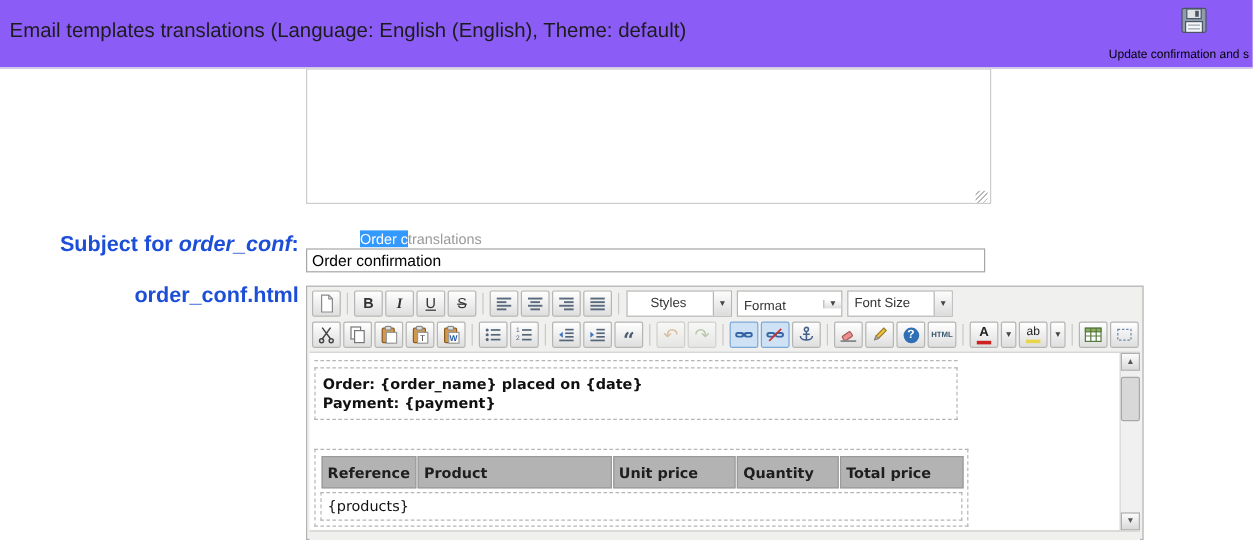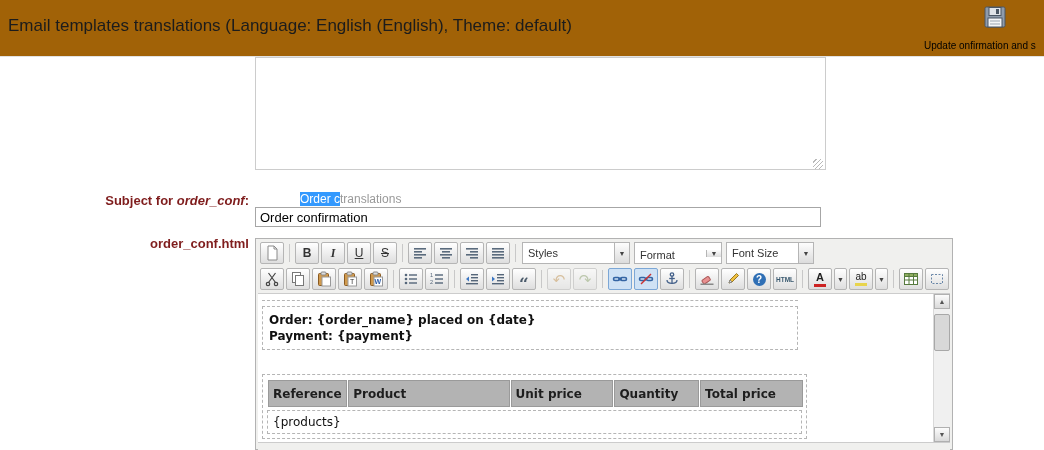--- a/index.html
+++ b/index.html
@@ -5,21 +5,21 @@
   * { box-sizing: border-box; }
   html,body { margin:0; padding:0; }
   body {
     width:1044px; height:450px; position:relative; overflow:hidden;
     background:#fff; font-family:"Liberation Sans", sans-serif; color:#222;
   }
 
   
   .header {
     position:absolute; left:0; top:0; width:1044px; height:57px;
-    background:#a16207; border-bottom:1px solid #e2e2e2;
+    background:#8b5cf6; border-bottom:1px solid #e2e2e2;
   }
   .page-title {
     position:absolute; left:8px; top:16px; font-size:17px; color:#1c1c1c; white-space:nowrap;
   }
   .save-icon { position:absolute; left:983px; top:5px; width:24px; height:24px; cursor:pointer; }
   .save-label {
     position:absolute; left:924px; top:40px; font-size:10px; color:#000; white-space:nowrap;
   }
 
   
@@ -29,21 +29,21 @@
     font-family:inherit;
   }
   .resize-grip {
     position:absolute; left:813px; top:159px; width:10px; height:10px;
     background:repeating-linear-gradient(135deg, transparent 0 2px, #b9b9b9 2px 3px);
   }
 
   
   .subject-label, .editor-label {
     position:absolute; left:0; width:249px; text-align:right;
-    font-size:13px; font-weight:bold; color:#7f1d1d; white-space:nowrap;
+    font-size:18px; font-weight:bold; color:#1d4ed8; white-space:nowrap;
   }
   .subject-label { top:193px; }
   .subject-label .code, .editor-label { }
   .code { font-style:italic; }
   .suggestion { position:absolute; left:257px; top:192px; font-size:12px; white-space:nowrap; }
   .suggestion .sel { background:#3399fe; color:#fff;margin-left:43px; }
   .suggestion .rest { color:#999; }
   .subject-input {
     position:absolute; left:255px; top:207px; width:566px; height:20px;
     border:1px solid #a6a6a6; font-size:13px; padding:1px 4px; font-family:inherit;
@@ -89,21 +89,21 @@
 
   .listbox {
     height:22px; margin:0 2px; display:flex; align-items:stretch;
     border:1px solid #b5b5b5; background:#fff; cursor:pointer; flex:none;
   }
   .lb-text { flex:1; font-size:11px; color:#333; padding:4px 5px 0; white-space:nowrap; overflow:hidden; }
   .lb-arrow {
     width:15px; border-left:1px solid #b5b5b5; background:linear-gradient(#fdfdfd,#dcdcdc);
     display:flex; align-items:center; justify-content:center; font-size:7px; color:#444;
   }
-  .w-styles { width:108px; } .w-format { width:88px;align-items:center; } .w-family { width:92px; } .w-size { width:88px; }
+  .w-styles { width:88px;padding-left:14px; } .w-format { width:88px;align-items:center; } .w-family { width:92px; } .w-size { width:88px; }
 
   
   .mce-area {
     position:absolute; left:2px; top:54px; width:692px; height:149px;
     background:#fff; border-top:1px solid #ccc;
   }
   .content {
     position:absolute; left:0; top:0; right:17px; bottom:0; overflow:hidden;
     padding:6px 4px 0 4px; font-family:"DejaVu Sans", sans-serif; font-size:12px; color:#111;
   }
@@ -148,21 +148,21 @@
   <div class="save-icon">
     <svg viewBox="0 0 24 24">
       <rect x="2" y="2" width="20" height="20" rx="1.5" fill="#8e9bab" stroke="#4a5664"></rect>
       <rect x="6" y="2.5" width="12" height="8" fill="#dfe3e8" stroke="#4a5664"></rect>
       <rect x="13" y="4" width="3" height="5" fill="#4a5664"></rect>
       <rect x="5" y="13" width="14" height="9" fill="#f4f6f8" stroke="#4a5664"></rect>
       <line x1="7" y1="16" x2="17" y2="16" stroke="#9aa5b1"></line>
       <line x1="7" y1="19" x2="17" y2="19" stroke="#9aa5b1"></line>
     </svg>
   </div>
-  <div class="save-label">Update onfirmation and s</div>
+  <div class="save-label">Update confirmation and s</div>
 </div>
 
 <textarea class="big-textarea" style=""></textarea>
 <div class="resize-grip"></div>
 
 <div class="subject-label"><span>Subject for </span><span class="code">order_conf</span><span>:</span></div>
 
 <div class="suggestion"><span class="sel">Order c</span><span class="rest">translations</span></div>
 
 <input class="subject-input" type="text" value="Order confirmation" style="">

